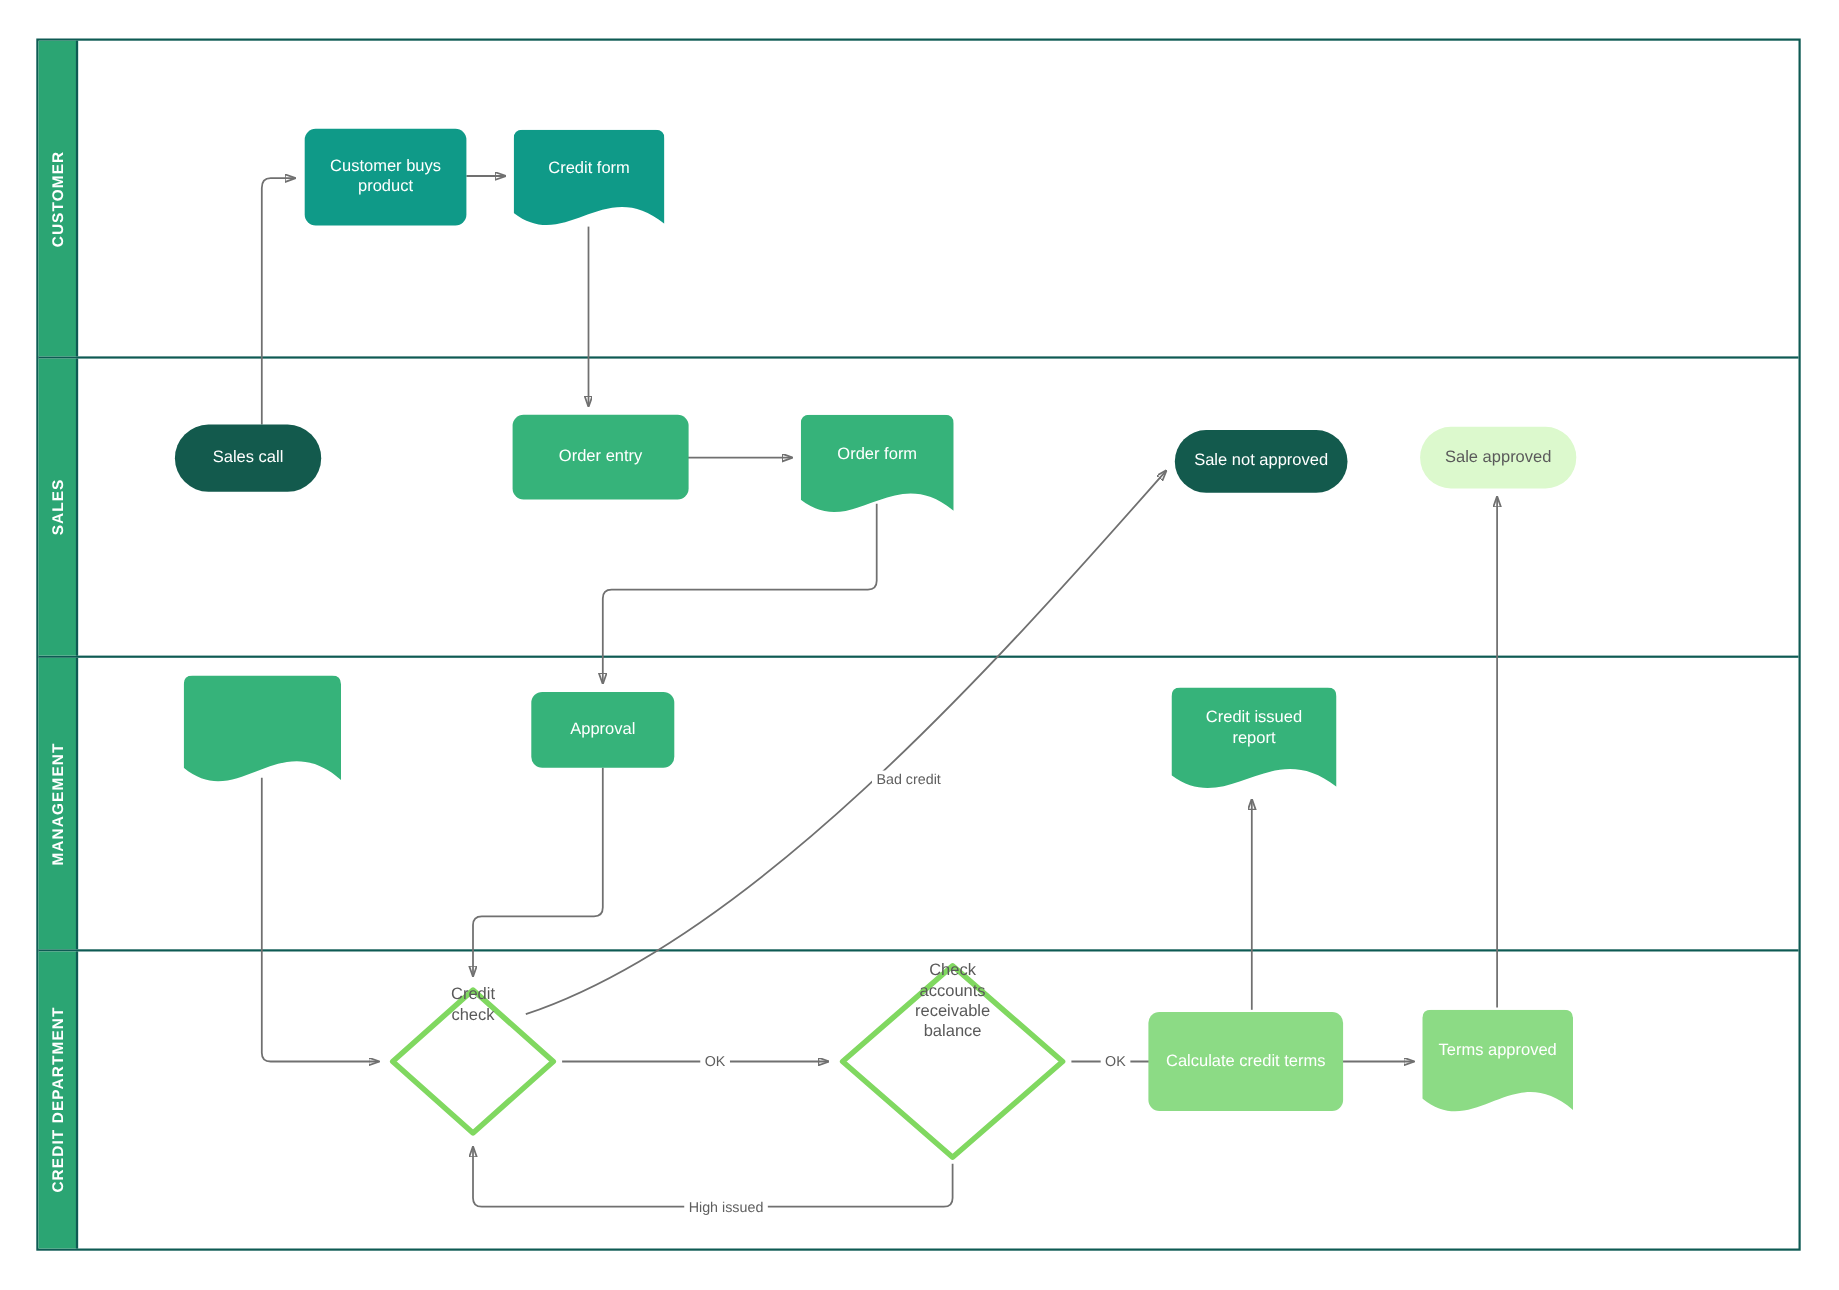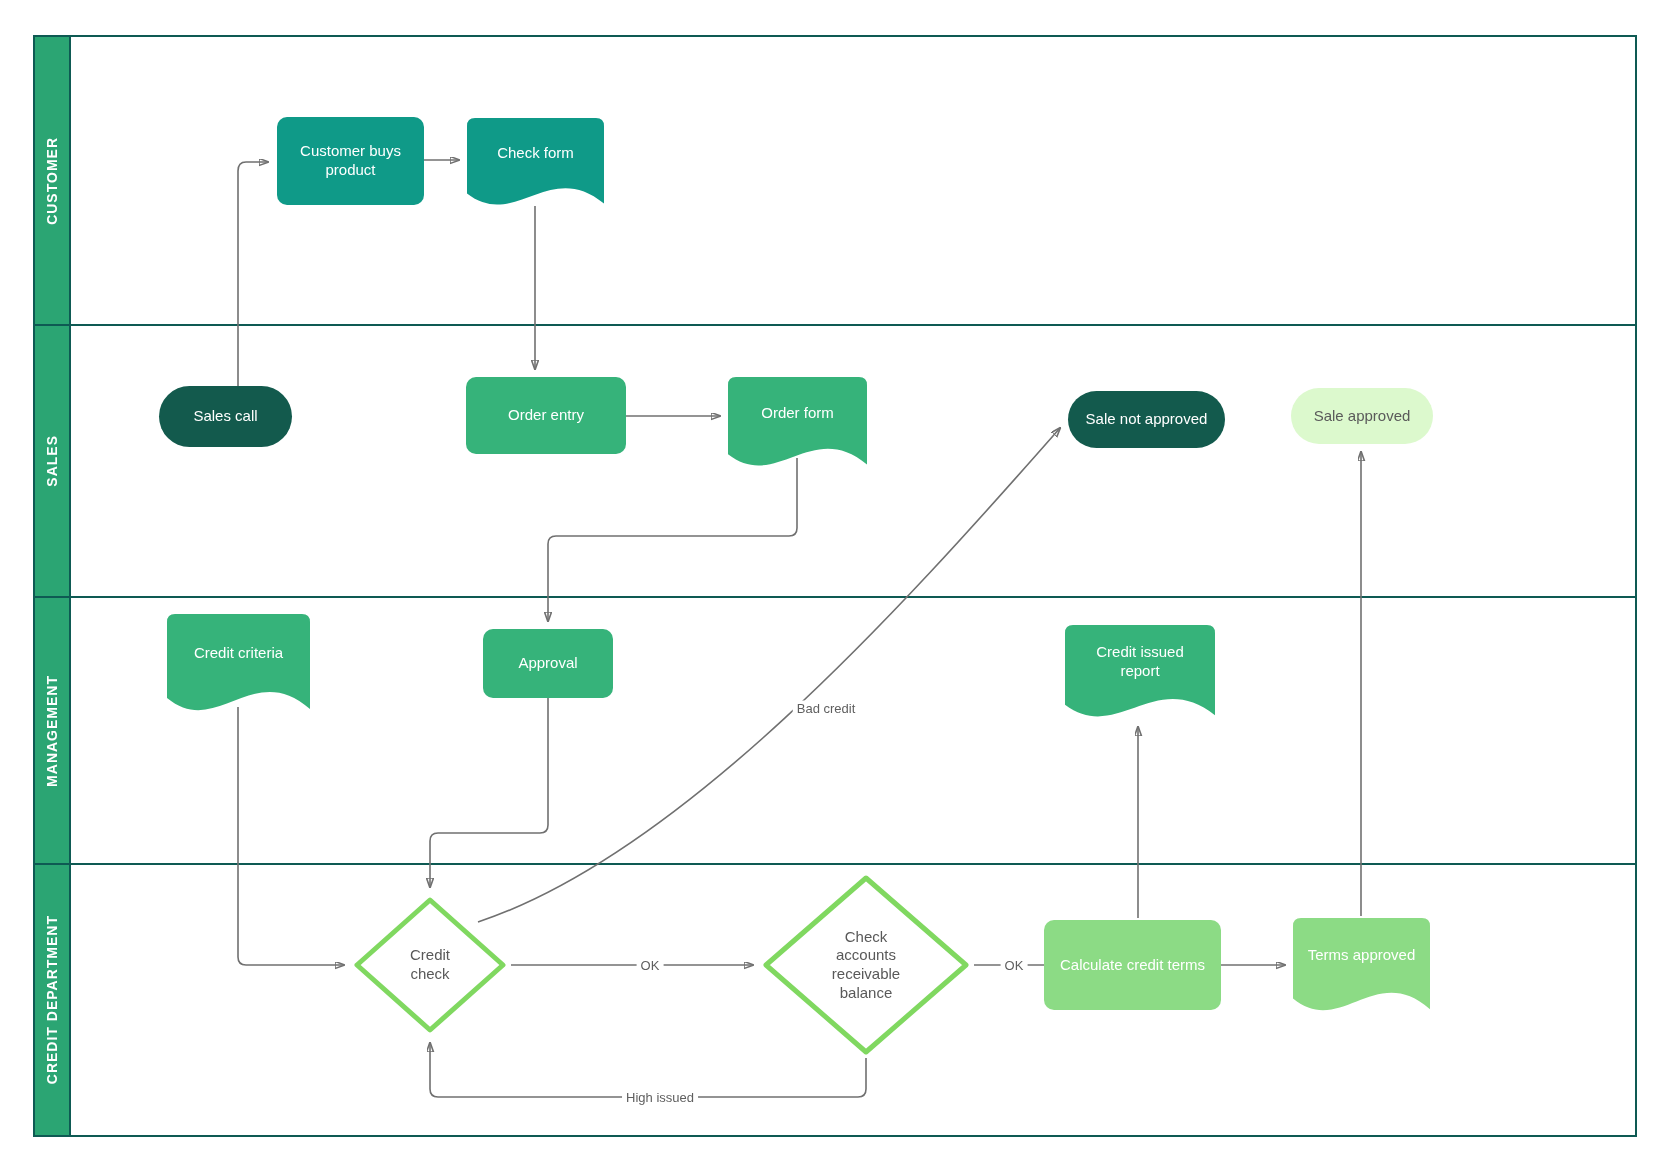--- a/index.html
+++ b/index.html
@@ -29,21 +29,21 @@
   .lightgreen{background:#8CDB85;}
   .pale{background:#DCF9CD;color:#5A5A5A;}
 
   .doc{background:transparent;}
   .doc > svg{position:absolute;inset:0;width:100%;height:100%;}
   .doc > .lbl{position:absolute;left:0;right:0;top:0;height:78%;
               display:flex;align-items:center;justify-content:center;padding:0 10px;}
 
   .diamond{background:transparent;color:#595959;}
   .diamond > svg{position:absolute;inset:0;width:100%;height:100%;}
-  .diamond > .lbl{position:absolute;inset:0;display:flex;align-items:center;justify-content:center;}
+  .diamond > .lbl{position:absolute;inset:0;display:flex;justify-content:center;}
   .diamond .lbl span{display:block;}
 
   
   .wires{position:absolute;left:0;top:0;width:1672px;height:1173px;pointer-events:none;}
   .wires path{fill:none;stroke:#707070;stroke-width:1.6px;}
 
   .edge-label{position:absolute;transform:translate(-50%,-50%);background:#fff;
               color:#5F5F5F;font-size:13px;padding:0 4px;white-space:nowrap;}
   .lbl-pad{padding:0 10px;}
 </style>
@@ -102,21 +102,21 @@
   </svg>
 
   <div class="node process teal" style="left:277px;top:117px;width:147px;height:88px;align-items:center;">
     <span class="lbl-pad">Customer buys product</span>
   </div>
 
   <div class="node doc" style="left:467px;top:118px;width:137px;height:90px;">
     <svg viewBox="0 0 137 90">
         <path d="M 0 8 Q 0 0 8 0 L 129 0 Q 137 0 137 8 L 137 85.5 C 82.2 40.5 47.9 112.5 0 75.6 Z" fill="#0F9A88"></path>
       </svg>
-    <div class="lbl">Check form</div>
+    <div class="lbl">Credit form</div>
   </div>
 
   <div class="node pill darkteal" style="left:159px;top:386px;width:133px;height:61px;">
     <span>Sales call</span>
   </div>
 
   <div class="node process green" style="left:466px;top:377px;width:160px;height:77px;">
     <span>Order entry</span>
   </div>
 
@@ -132,21 +132,20 @@
   </div>
 
   <div class="node pill pale" style="left:1291px;top:388px;width:142px;height:56px;">
     <span>Sale approved</span>
   </div>
 
   <div class="node doc" style="left:167px;top:614px;width:143px;height:100px;">
     <svg viewBox="0 0 143 100">
         <path d="M 0 8 Q 0 0 8 0 L 135 0 Q 143 0 143 8 L 143 95.0 C 85.8 45.0 50.0 125.0 0 84.0 Z" fill="#36B37A"></path>
       </svg>
-    <div class="lbl">Credit criteria</div>
   </div>
 
   <div class="node process green" style="left:483px;top:629px;width:130px;height:69px;">
     <span>Approval</span>
   </div>
 
   <div class="node doc" style="left:1065px;top:625px;width:150px;height:95px;">
     <svg viewBox="0 0 150 95">
         <path d="M 0 8 Q 0 0 8 0 L 142 0 Q 150 0 150 8 L 150 90.3 C 90.0 42.8 52.5 118.8 0 79.8 Z" fill="#36B37A"></path>
       </svg>

